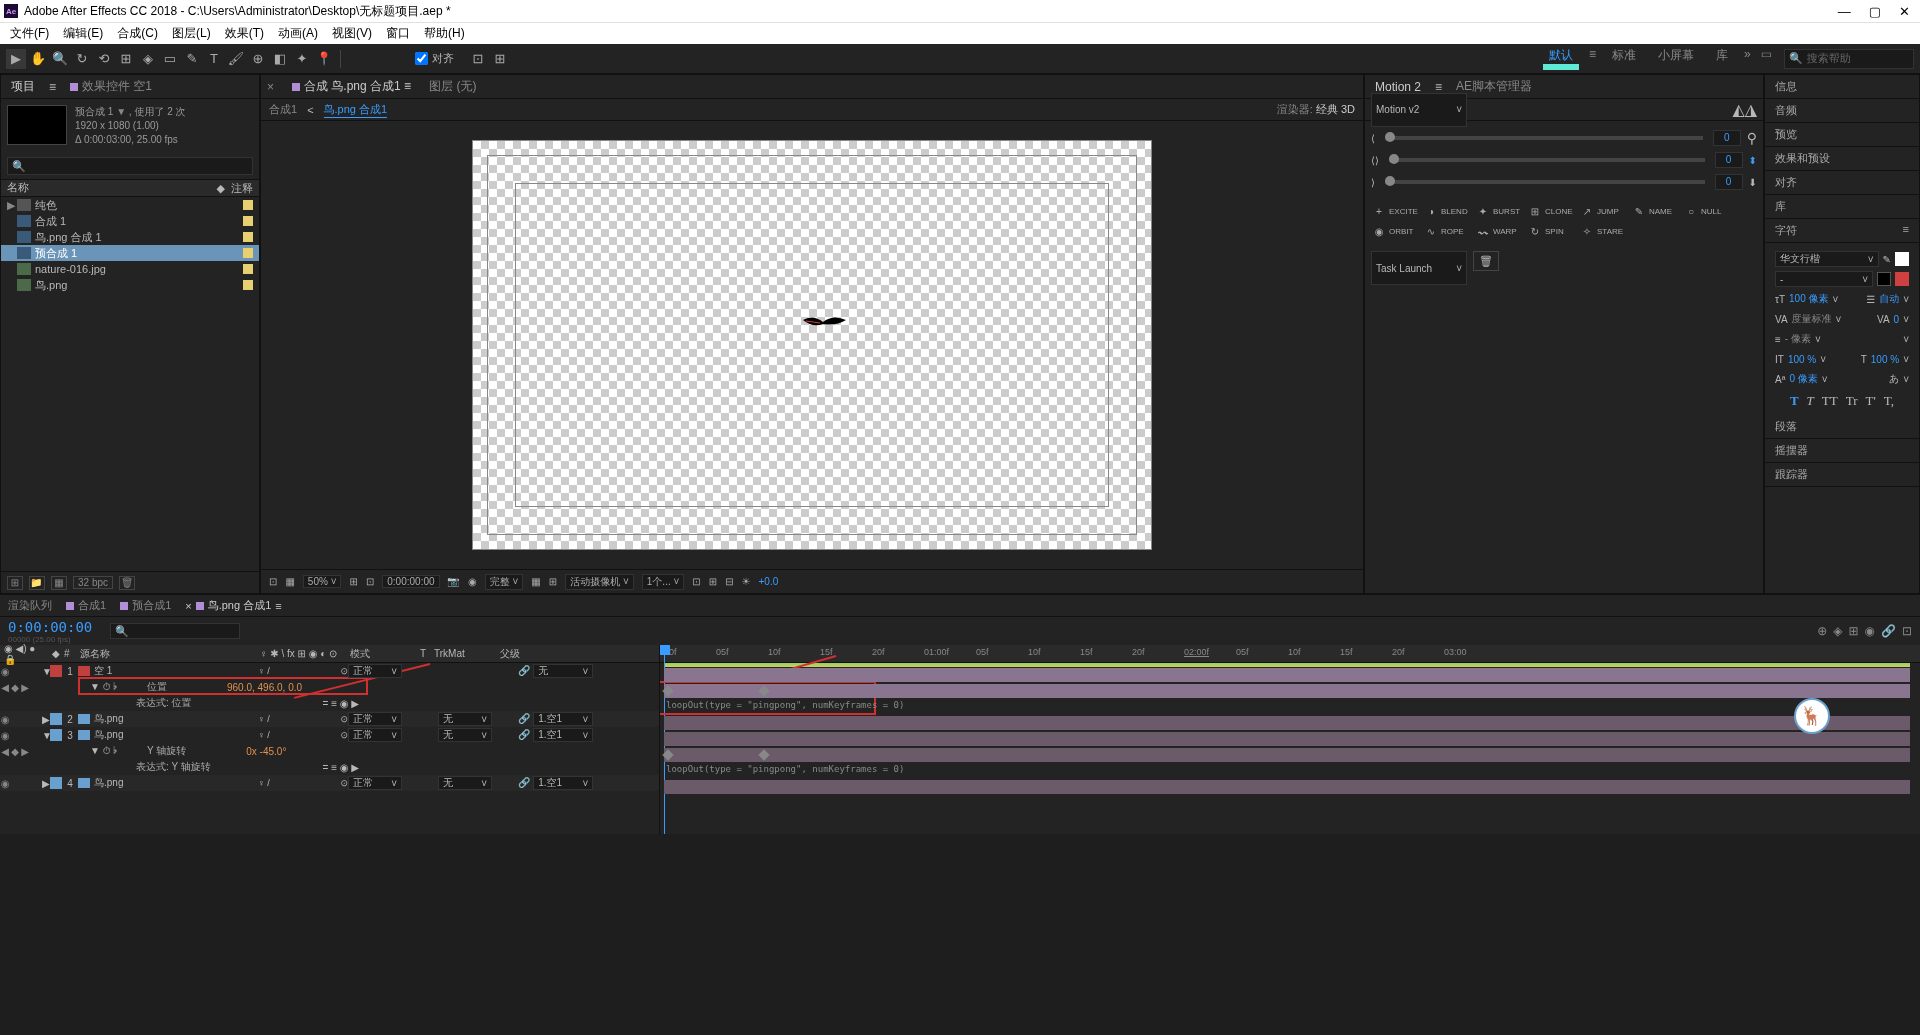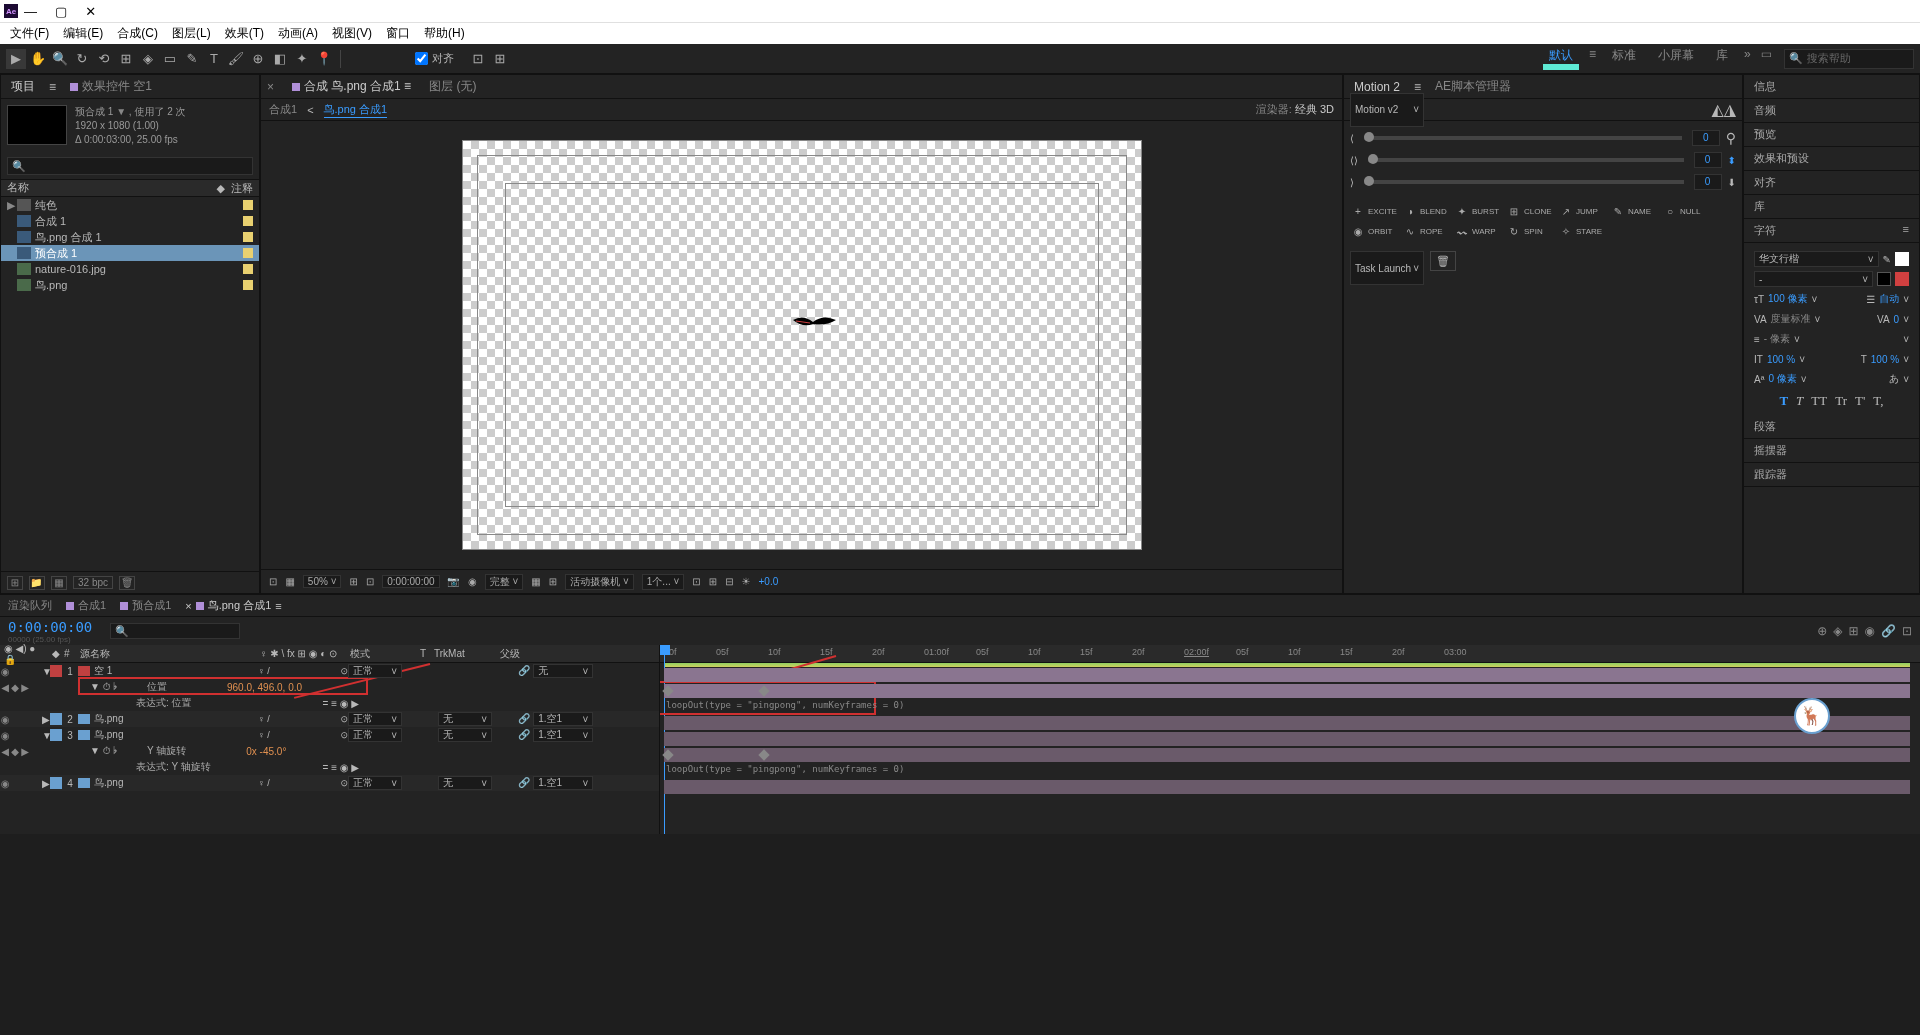--- a/index.html
+++ b/index.html
@@ -64,33 +64,33 @@
   repeating-conic-gradient(#ccc 0 25%, #fff 0 50%) 0 0/16px 16px;
   position: relative; border: 1px solid #888; }
 .checker .safe-outer { position: absolute; inset: 14px; border: 1px solid #888; }
 .checker .safe-inner { position: absolute; inset: 42px; border: 1px solid #888; }
 .bird { position: absolute; left: 48%; top: 42%; width: 50px; height: 20px; }
 .bird svg { width: 100%; height: 100%; }
 .comp-footer { height: 24px; background: #232323; border-top: 1px solid #111; display: flex; align-items: center; padding: 0 8px; gap: 8px; font-size: 10px; color: #aaa; }
 .comp-footer .sel { padding: 0 4px; border: 1px solid #333; background: #1a1a1a; }
 
 
-.right-col { width: 177px; display: flex; flex-direction: column; }
+.right-col { width: 156px; display: flex; flex-direction: column; }
 .right-sub { border-bottom: 1px solid #111; padding: 4px 10px; font-size: 11px; color: #aaa; }
 .motion-panel { width: 400px; }
 .motion-body { padding: 6px; }
 .motion-row { display: flex; align-items: center; gap: 6px; height: 22px; font-size: 10px; }
 .motion-slider { flex: 1; height: 4px; background: #444; position: relative; margin: 0 4px; }
 .motion-slider .knob { position: absolute; left: 0; top: -4px; width: 10px; height: 10px; border-radius: 50%; background: #888; }
 .motion-val { width: 28px; height: 16px; background: #1a1a1a; border: 1px solid #333; text-align: center; line-height: 14px; color: #3a9cff; }
 .motion-tools { display: flex; flex-wrap: wrap; gap: 0; margin-top: 8px; }
 .mtool { width: 52px; height: 20px; display: flex; align-items: center; gap: 4px; font-size: 8px; color: #aaa; padding: 0 2px; }
 .mtool .mi { width: 12px; height: 12px; display: inline-flex; align-items: center; justify-content: center; font-size: 10px; }
 .task-row { display: flex; gap: 6px; margin-top: 10px; }
-.task-sel { width: 74px; height: 20px; background: #1a1a1a; border: 1px solid #333; display: flex; align-items: center; padding: 16px 4px; font-size: 10px; }
+.task-sel { width: 96px; height: 20px; background: #1a1a1a; border: 1px solid #333; display: flex; align-items: center; padding: 16px 4px; font-size: 10px; }
 
 
 .char-panel { padding: 6px 10px; font-size: 10px; }
 .char-row { display: flex; align-items: center; gap: 4px; height: 20px; }
 .char-sel { flex: 1; height: 16px; background: #1a1a1a; border: 1px solid #333; padding: 0 4px; display: flex; align-items: center; justify-content: space-between; }
 .char-val { color: #3a9cff; }
 .text-style-row { display: flex; gap: 8px; justify-content: center; margin-top: 4px; }
 .ts { font-size: 13px; font-family: serif; }
 
 
@@ -145,20 +145,21 @@
 .proj-footer { height: 22px; border-top: 1px solid #111; display: flex; align-items: center; padding: 0 6px; gap: 6px; font-size: 10px; color: #888; }
 .small-btn { width: 16px; height: 14px; border: 1px solid #444; display: inline-flex; align-items: center; justify-content: center; }
 
 svg { display: block; }
 </style>
 </head>
 <body>
 
 <div class="titlebar">
   <span class="ae-icon">Ae</span>
+  <span class="title-text">Adobe After Effects CC 2018 - C:\Users\Administrator\Desktop\无标题项目.aep *</span>
   <div class="win-btns">
     <span>—</span>
     <span>▢</span>
     <span>✕</span>
   </div>
 </div>
 
 <div class="menubar">
   <span>文件(F)</span>
   <span>编辑(E)</span>

